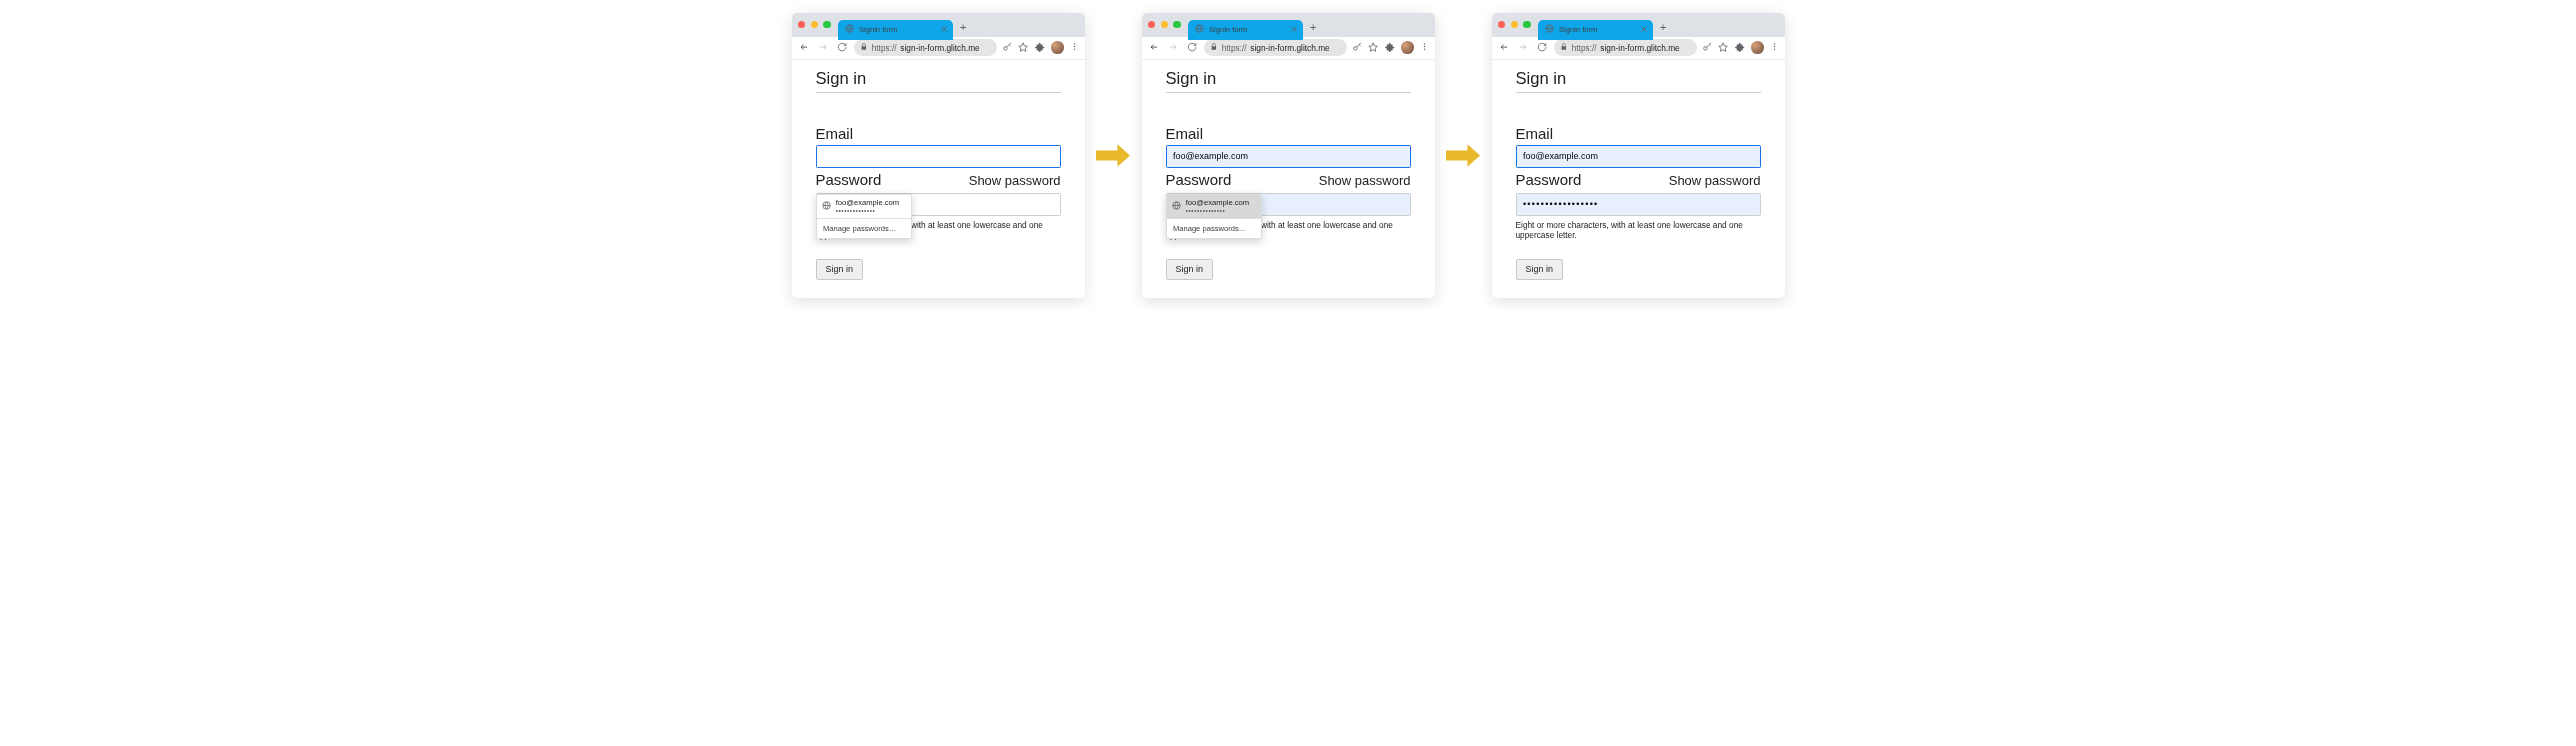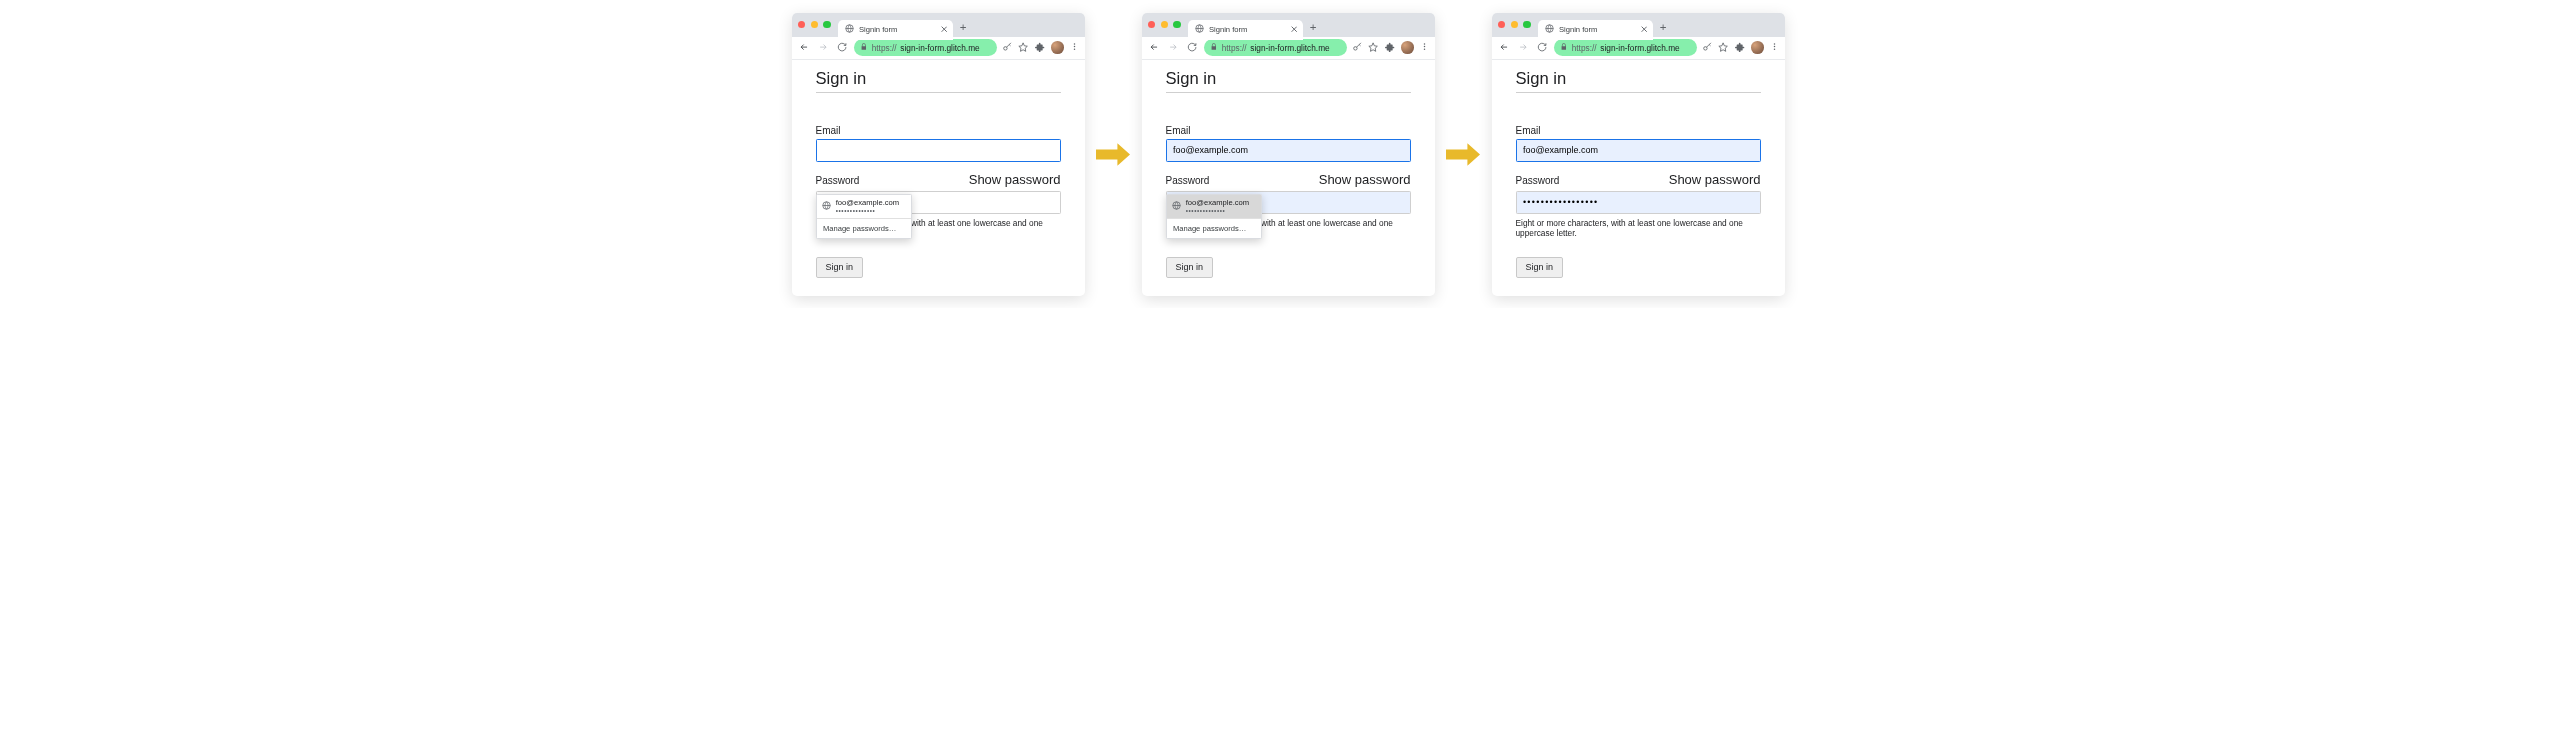--- a/index.html
+++ b/index.html
@@ -36,21 +36,21 @@
     margin-right: 7.6px;
   }
   .traffic span {
     width: 7.6px; height: 7.6px; border-radius: 50%;
     display: inline-block;
   }
   .t-red { background: #ff5f57; }
   .t-yel { background: #febc2e; }
   .t-grn { background: #28c840; }
   .tab {
-    background: #ffffff;
+    background: #0ea5e9;
     height: 20.4px;
     border-radius: 5.1px 5.1px 0 0;
     display: flex;
     align-items: center;
     padding: 0 6.4px;
     gap: 5.1px;
     font-size: 7.6px;
     color: #3c4043;
     min-width: 115px;
     margin-top: 10px;
@@ -74,21 +74,21 @@
   }
   .nav-icon {
     color: #5f6368;
     width: 14px;
     text-align: center;
   }
   .nav-back { color: #3c4043; }
   .nav-fwd { color: #bdc1c6; }
   .url-bar {
     flex: 1;
-    background: #86efac;
+    background: #e5e5e5;
     border-radius: 9px;
     height: 16.6px;
     display: flex;
     align-items: center;
     padding: 0 6.4px;
     font-size: 8.3px;
     color: #202124;
     gap: 3.8px;
   }
   .url-bar .lock { color: #5f6368; }
@@ -113,40 +113,40 @@
     font-weight: 400;
     color: #202124;
     padding-bottom: 3.8px;
   }
   .title-rule {
     border: none;
     border-top: 0.6px solid #cfcfcf;
     margin-bottom: 32px;
   }
   .field-label {
-    font-size: 10px;
+    font-size: 15px;
     color: #202124;
     margin-bottom: 2.5px;
   }
   .input {
     width: 100%;
     height: 23px;
     border: 1.3px solid #1a73e8;
     border-radius: 1.3px;
     font-size: 9px;
     padding: 0 6.4px;
     outline: none;
     background: #fff;
   }
   .input.filled { background: #e8f0fe; }
   .pw-row {
     display: flex;
     justify-content: space-between;
     align-items: baseline;
-    margin-top: 10px;
+    margin-top: 3px;
   }
   .show-pw {
     font-size: 13px;
     color: #202124;
   }
   .pw-input {
     width: 100%;
     height: 23px;
     border: 0.6px solid #cfcfcf;
     border-radius: 1.3px;

